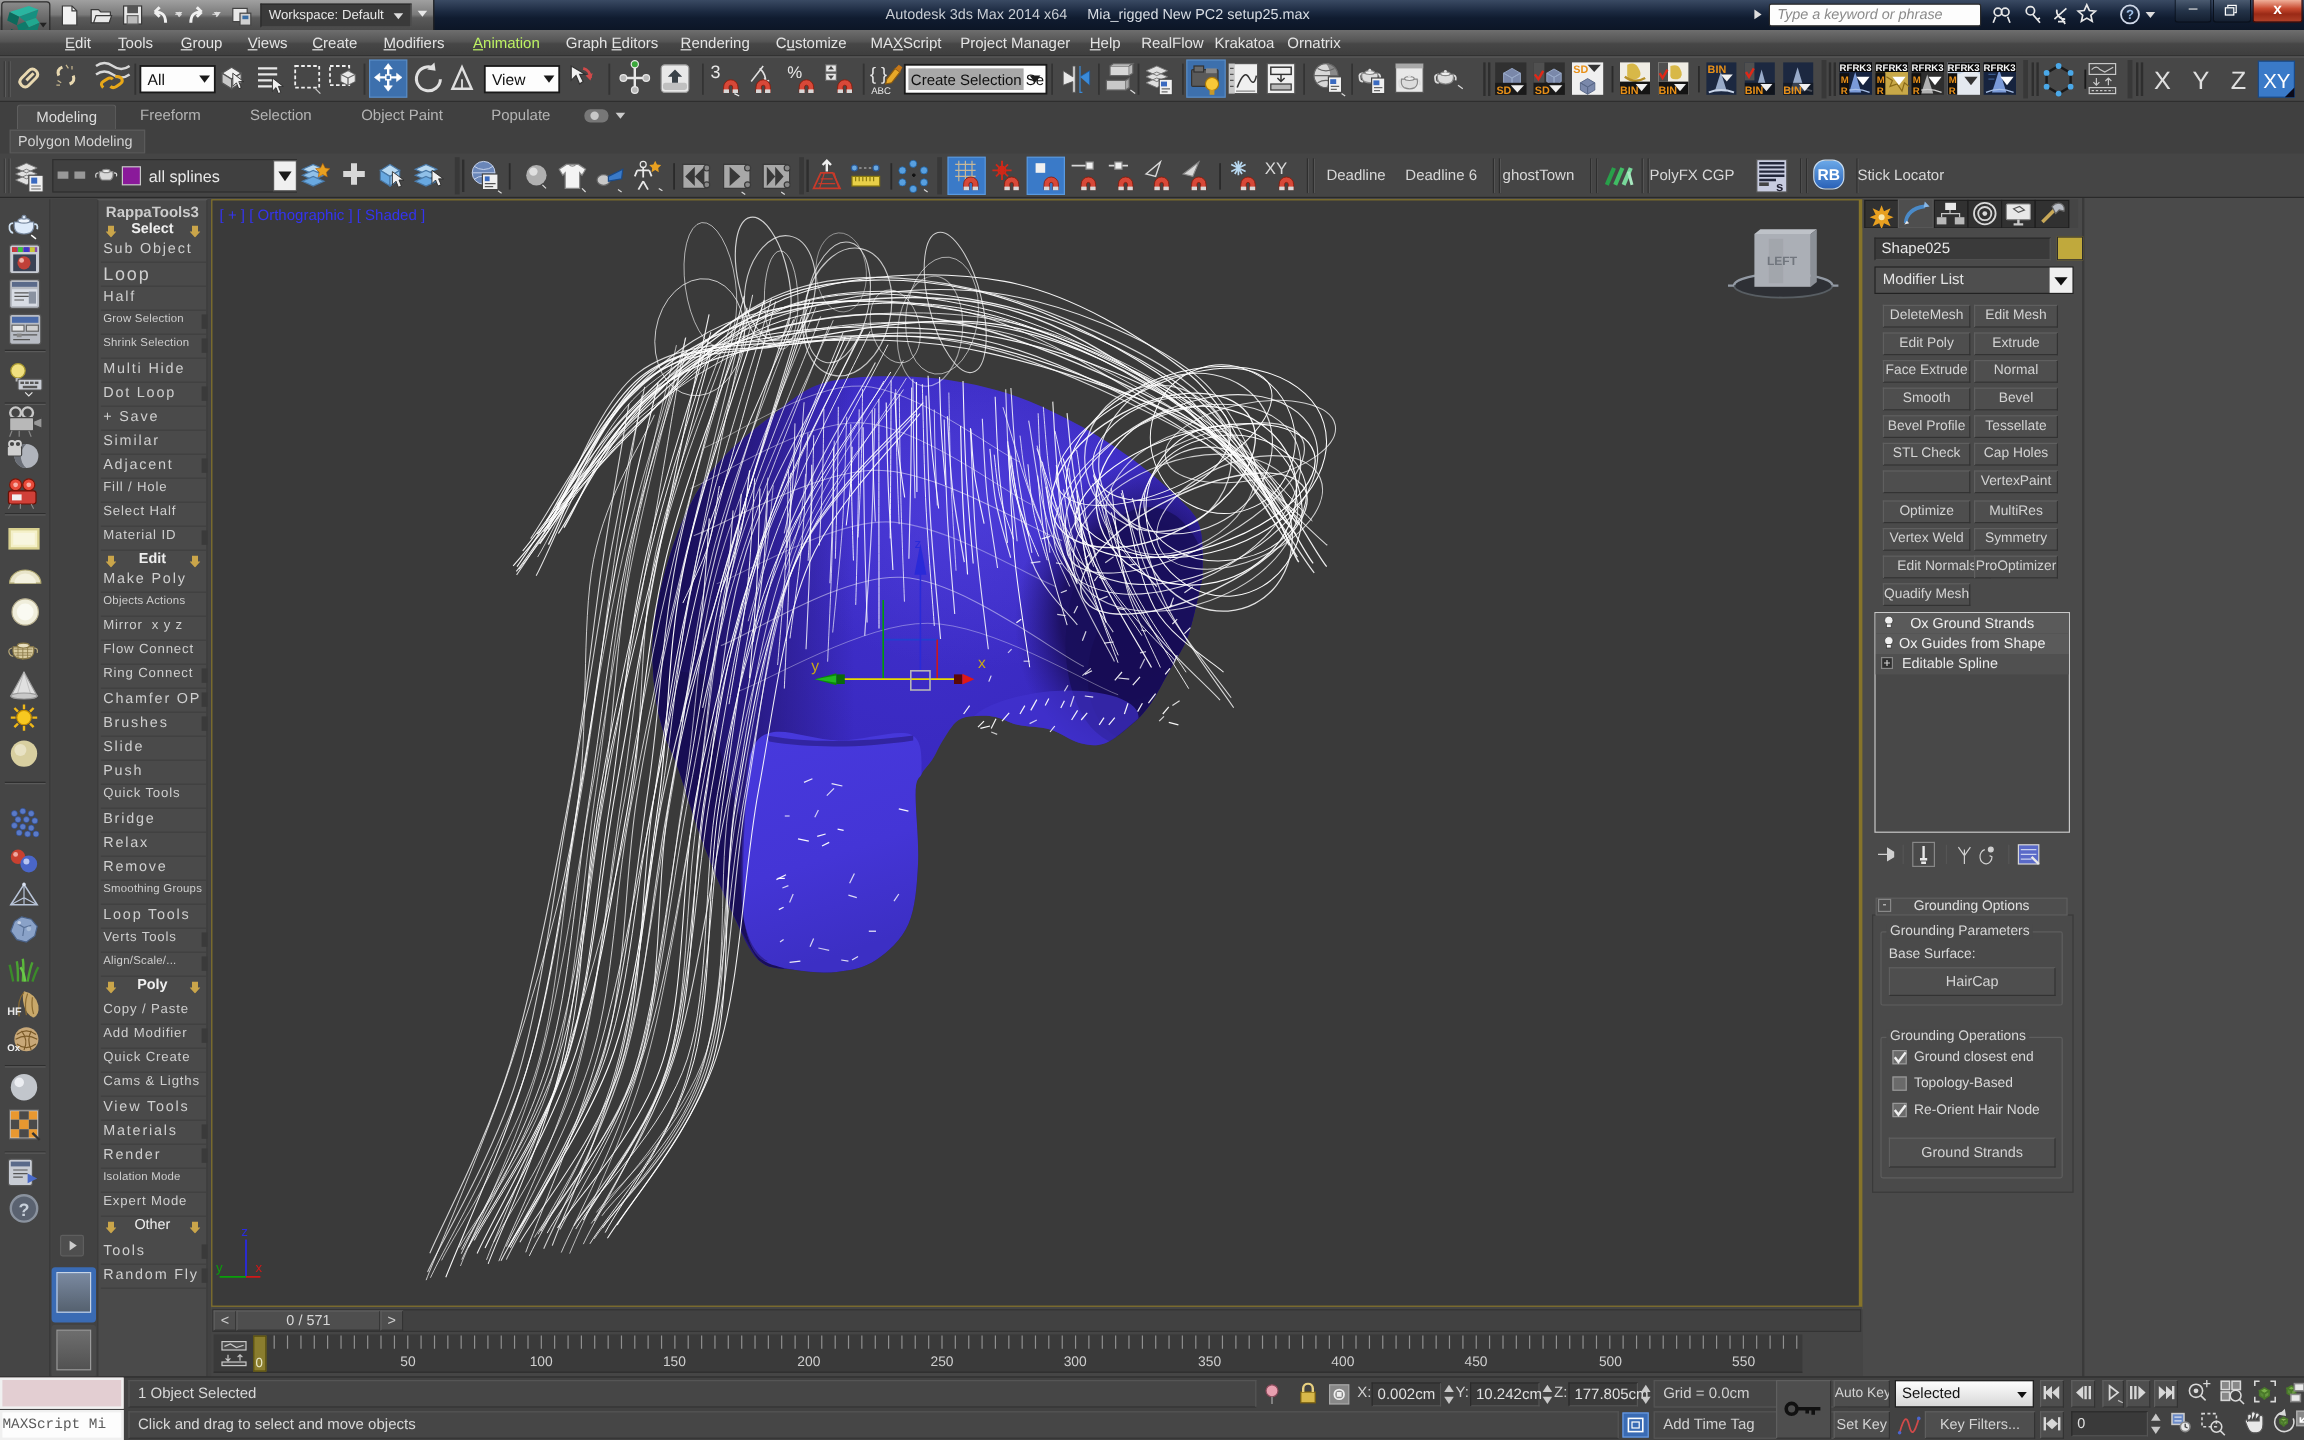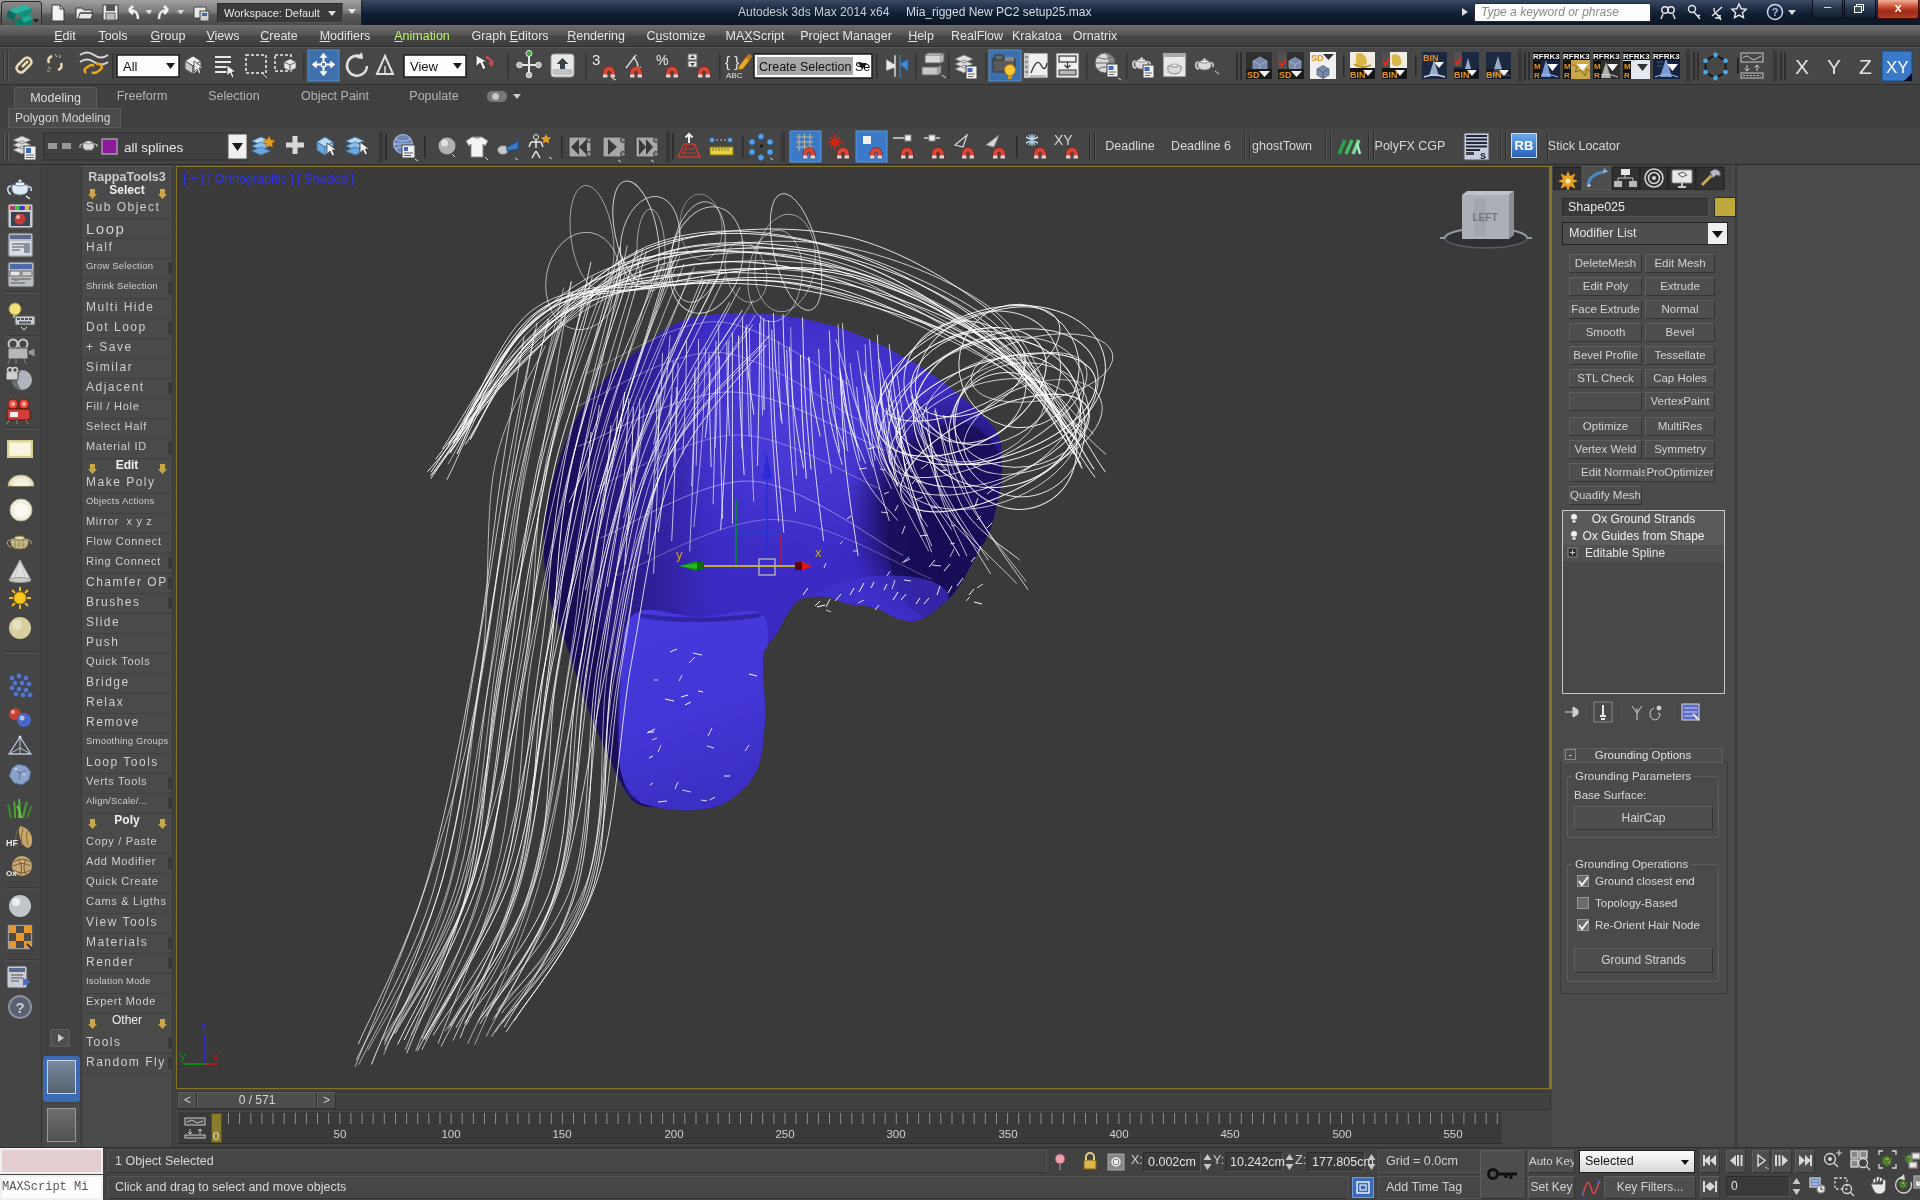--- a/index.html
+++ b/index.html
@@ -724,21 +724,21 @@
     <path d="M 21,10 l 3,11" stroke="#a8e8c0" stroke-width="2.5"></path>
   </svg>
 <svg class="abs" style="left:1463px;top:132px" width="28" height="30">
     <rect x="1" y="1" width="25" height="27" fill="#c8cce0" stroke="#555"></rect>
     <g stroke="#22263a" stroke-width="2">
       <path d="M 3,4 h 21 M 3,7.5 h 21 M 3,11 h 21 M 3,14.5 h 21 M 3,18 h 14"></path>
     </g>
     <rect x="3" y="20" width="8" height="3" fill="#444"></rect>
     <text x="17" y="27" font-size="11" font-weight="bold" fill="#223" font-family="Liberation Sans">s</text>
   </svg>
-<div class="abs" style="left:1511px;top:133px;width:26px;height:25px;background:linear-gradient(#6aa8e8,#2a62b8);border-radius:0;border:1.5px solid #c8dcf0;color:#fff;font-weight:bold;font-size:13px;text-align:center;line-height:23px">RB</div>
+<div class="abs" style="left:1511px;top:133px;width:26px;height:25px;background:linear-gradient(#6aa8e8,#2a62b8);border-radius:10px;border:1.5px solid #c8dcf0;color:#fff;font-weight:bold;font-size:13px;text-align:center;line-height:23px">RB</div>
 <div class="abs" style="left:0;top:166px;width:42px;height:981px;background:#454545;border-right:1px solid #383838"></div>
 <div class="abs" style="left:43px;top:166px;width:133px;height:981px;background:#424242"></div>
 <svg class="abs" style="left:0;top:166px" width="42" height="982" viewBox="0 0 42 982">
 <g stroke="#2e2e2e">
       <path d="M 4,126 h 34 M 4,170 h 34 M 4,262 h 34 M 4,486 h 34 M 4,722 h 34 M 4,794 h 34" stroke-width="1"></path>
     </g>
 <g stroke="#5a5a5a">
       <path d="M 4,127 h 34 M 4,171 h 34 M 4,263 h 34 M 4,487 h 34 M 4,723 h 34 M 4,795 h 34" stroke-width="1"></path>
     </g>
 

